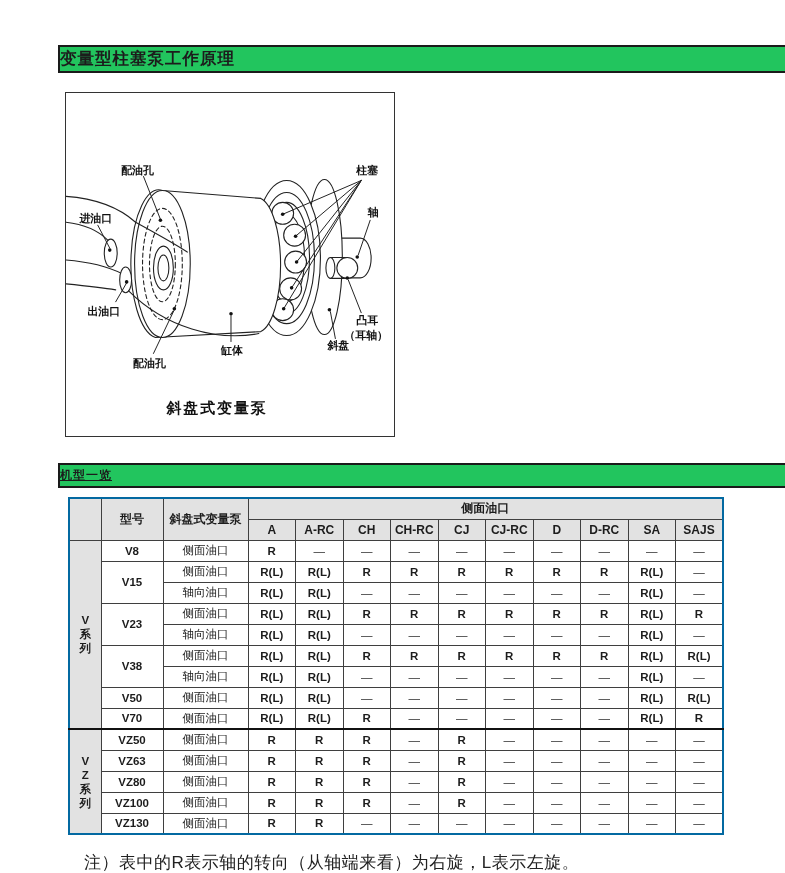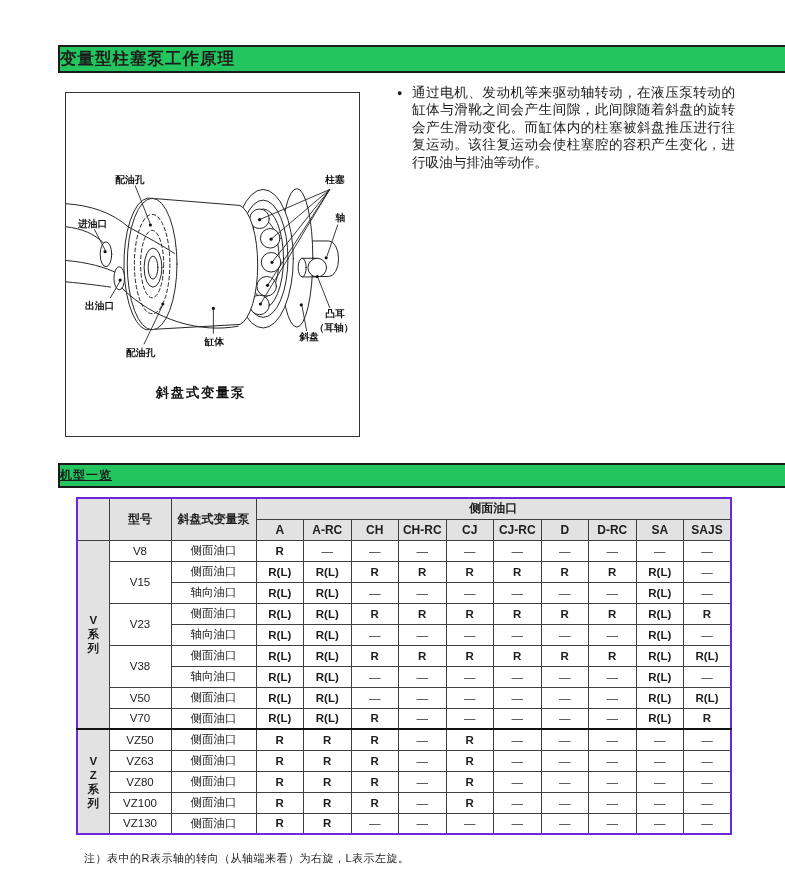--- a/index.html
+++ b/index.html
@@ -10,51 +10,51 @@
   }
   .section-header{
     position:absolute;left:58px;width:748px;border:2px solid #1a1a1a;
     background:#22c55e;box-sizing:border-box;display:flex;align-items:center;
     font-weight:bold;padding-left:0;letter-spacing:1px;
   }
   .section-header.first{top:45px;height:28px;font-size:16.5px;}
   .section-header.second{top:463px;height:25px;font-size:12px;text-decoration:underline;}
 
   .diagram-box{
-    position:absolute;left:65px;top:92px;width:295px;height:345px;
+    position:absolute;left:65px;top:92px;width:330px;height:345px;
     border:1.5px solid #333;box-sizing:border-box;background:#fff;
   }
   .diagram-box svg{width:100%;height:100%;display:block;}
   .dlabel{font-size:11px;font-weight:600;fill:#111;}
   .dcaption{font-size:15px;font-weight:700;fill:#111;letter-spacing:2px;}
 
   ul.bullets{
     position:absolute;left:397px;top:84px;width:338px;margin:0;padding:0;
     list-style:none;font-size:13.6px;line-height:17.4px;text-align:justify;
   }
   ul.bullets li{position:relative;padding-left:15px;margin-bottom:7px;white-space:pre-line;}
   ul.bullets li::before{content:"●";position:absolute;left:0;top:1px;font-size:9px;}
 
   table.models{
-    position:absolute;left:76px;top:497px;border-collapse:collapse;table-layout:fixed;
-    border:2px solid #6d28d9;
+    position:absolute;left:68px;top:497px;border-collapse:collapse;table-layout:fixed;
+    border:2px solid #0369a1;
   }
   table.models th,table.models td{
     border:1px solid #3f3f3f;text-align:center;vertical-align:middle;
     padding:0;height:21px;font-size:11.5px;box-sizing:border-box;
   }
   table.models thead th{background:#e2e2e2;font-weight:600;font-size:12px;}
   td.series{background:#e2e2e2;white-space:pre-line;line-height:14px;font-weight:600;font-size:11.5px;}
-  td.model{font-weight:400;font-size:11.5px;}
+  td.model{font-weight:700;font-size:11.5px;}
   td.port{font-size:11px;font-family:Liberation Serif, serif;}
   td.val{font-weight:700;}
   td.dash{font-weight:400;color:#2a2a2a;}
   tr.group-start td{border-top:2px solid #111;}
 
-  .footnote{position:absolute;left:84px;top:851px;font-size:11px;color:#222;letter-spacing:0.5px;}
+  .footnote{position:absolute;left:84px;top:851px;font-size:17px;color:#222;letter-spacing:0.5px;}
 </style>
 </head>
 <body>
 
 <div class="section-header first">
   <span>变量型柱塞泵工作原理</span>
 </div>
 
 <div class="diagram-box">
   <svg viewBox="0 0 330 345" fill="none" stroke="#222" stroke-width="1.1" stroke-linecap="round">
@@ -143,21 +143,20 @@
       <text class="dlabel" x="309" y="124" text-anchor="middle">轴</text>
       <text class="dlabel" x="303" y="232" text-anchor="middle">凸耳</text>
       <text class="dlabel" x="302" y="247" text-anchor="middle">（耳轴）</text>
       <text class="dlabel" x="274" y="258" text-anchor="middle">斜盘</text>
       <text class="dcaption" x="152" y="322" text-anchor="middle">斜盘式变量泵</text>
     </g>
   </svg>
 </div>
 
 <ul class="bullets">
-    <li>通过电机、发动机等来驱动轴转动，在液压泵转动的缸体与滑靴之间会产生间隙，此间隙随着斜盘的旋转会产生滑动变化。而缸体内的柱塞被斜盘推压进行往复运动。该往复运动会使柱塞腔的容积产生变化，进行吸油与排油等动作。</li>
   </ul>
 
 <div class="section-header second">
   <span>机型一览</span>
 </div>
 
 <table class="models">
     <colgroup>
       <col style="width: 32px;">
       <col style="width: 62px;">

